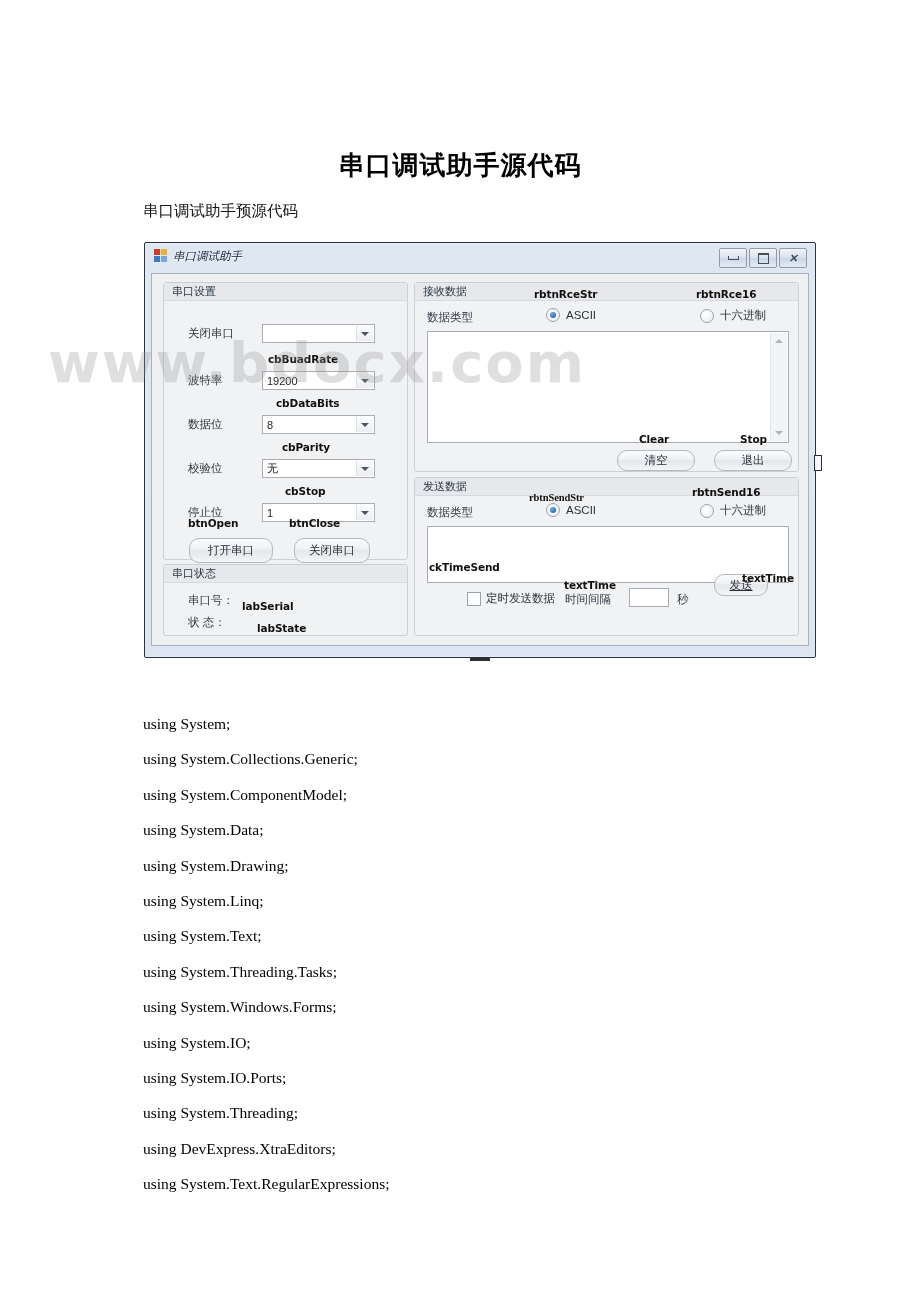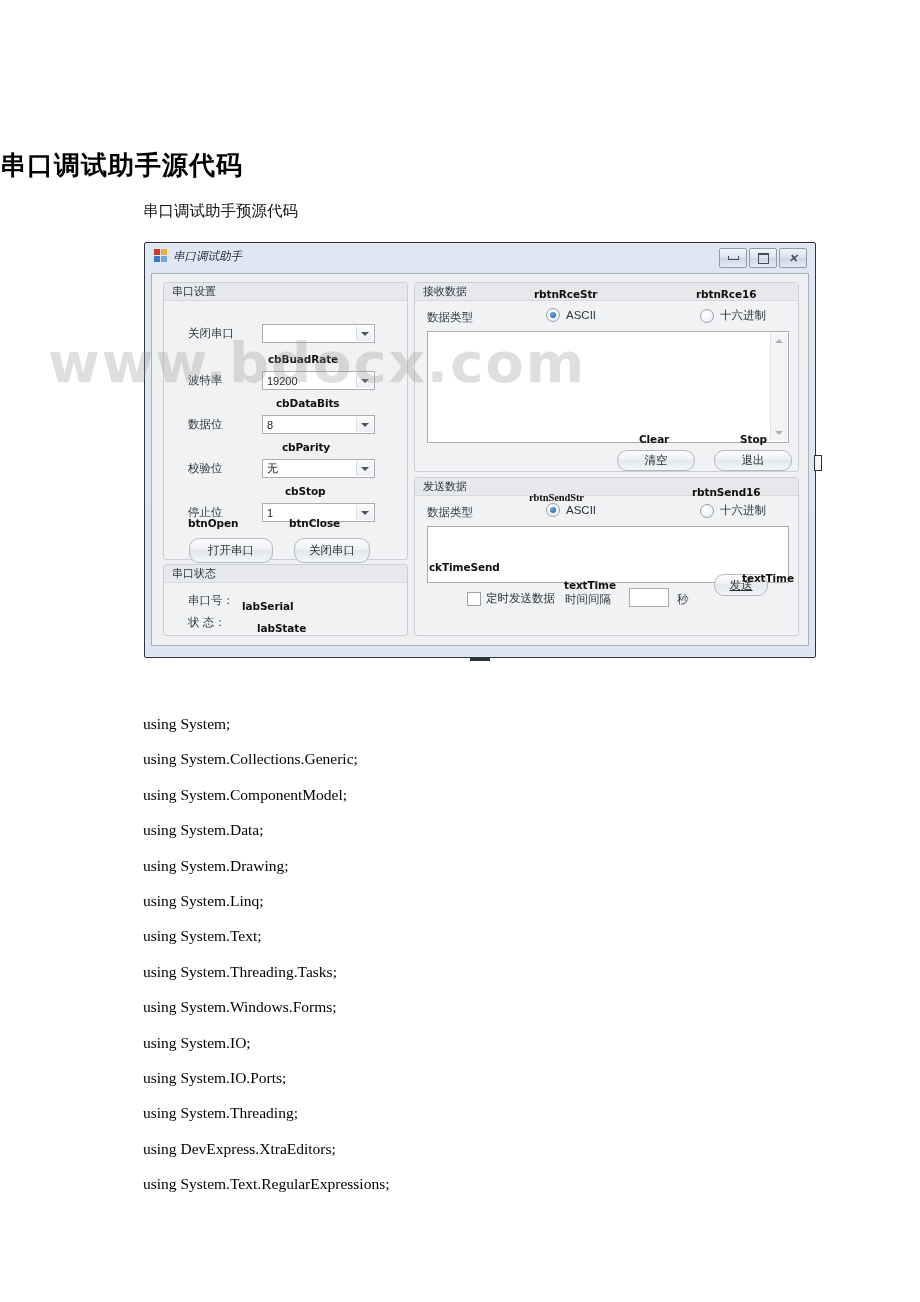--- a/index.html
+++ b/index.html
@@ -10,20 +10,21 @@
     width: 920px; height: 1302px;
     position: relative;
     font-family: "Liberation Serif", "DejaVu Serif", serif;
     overflow: hidden;
   }
 
   
   .doc-title {
     position: absolute;
     left: 0; top: 148px; width: 920px;
+    text-align: center;
     font-size: 26px;
     font-weight: bold;
     color: #000;
     letter-spacing: 1px;
   }
   .doc-subtitle {
     position: absolute;
     left: 143px; top: 201px;
     font-size: 15.5px;
     color: #111;

